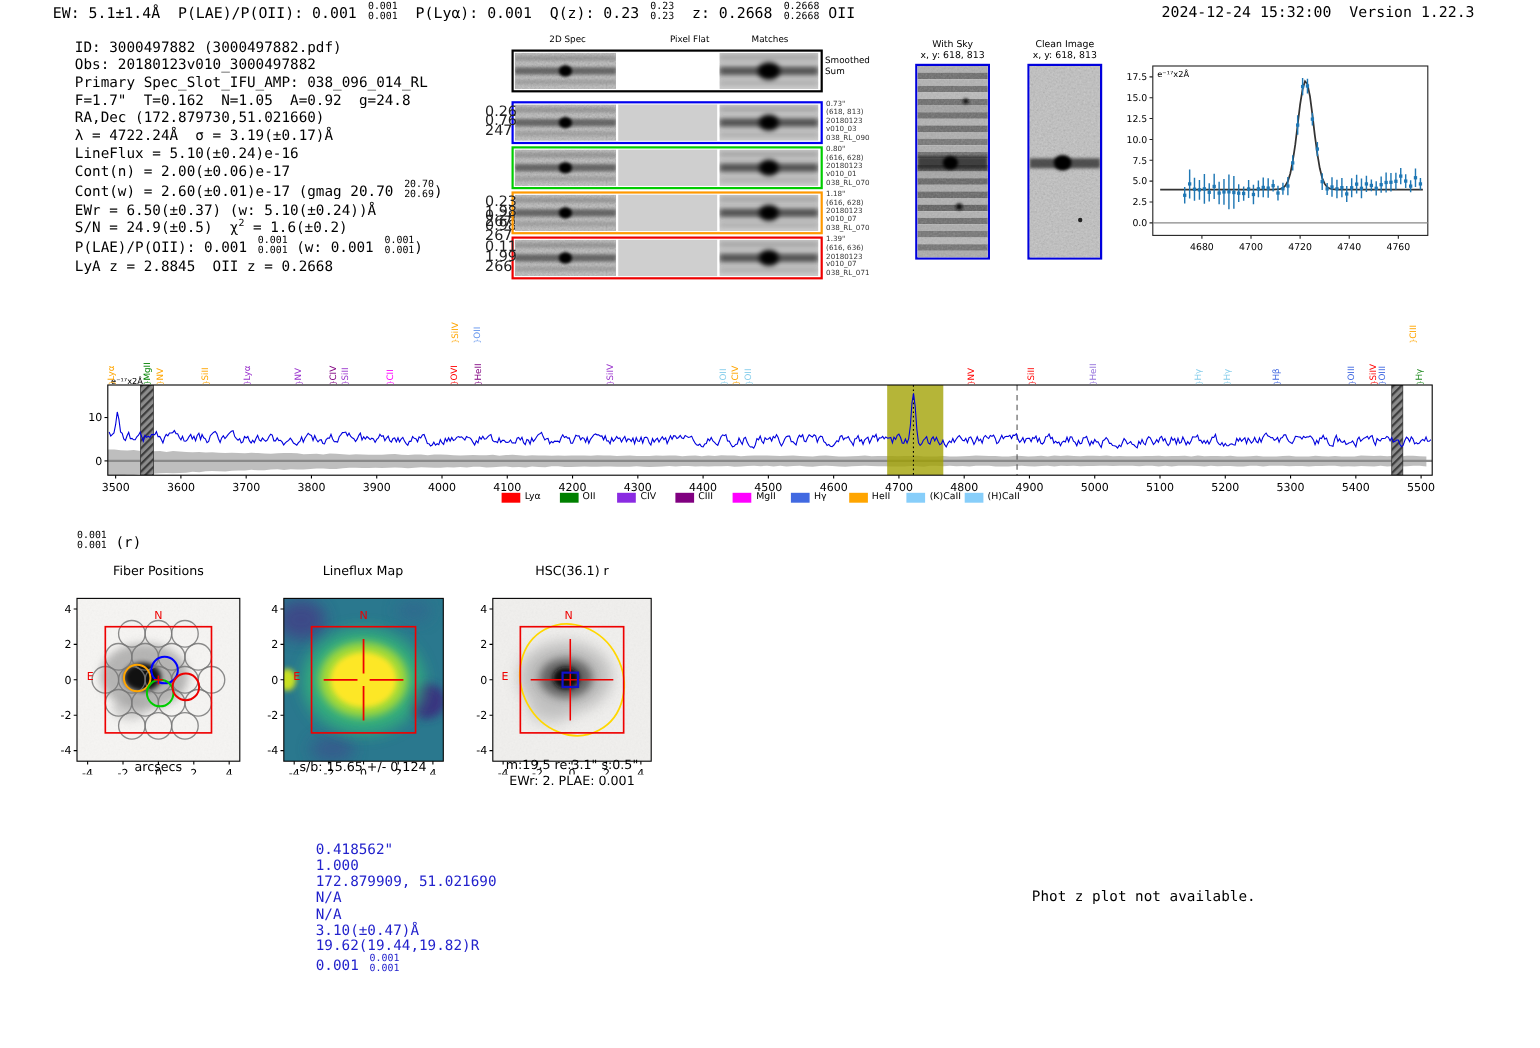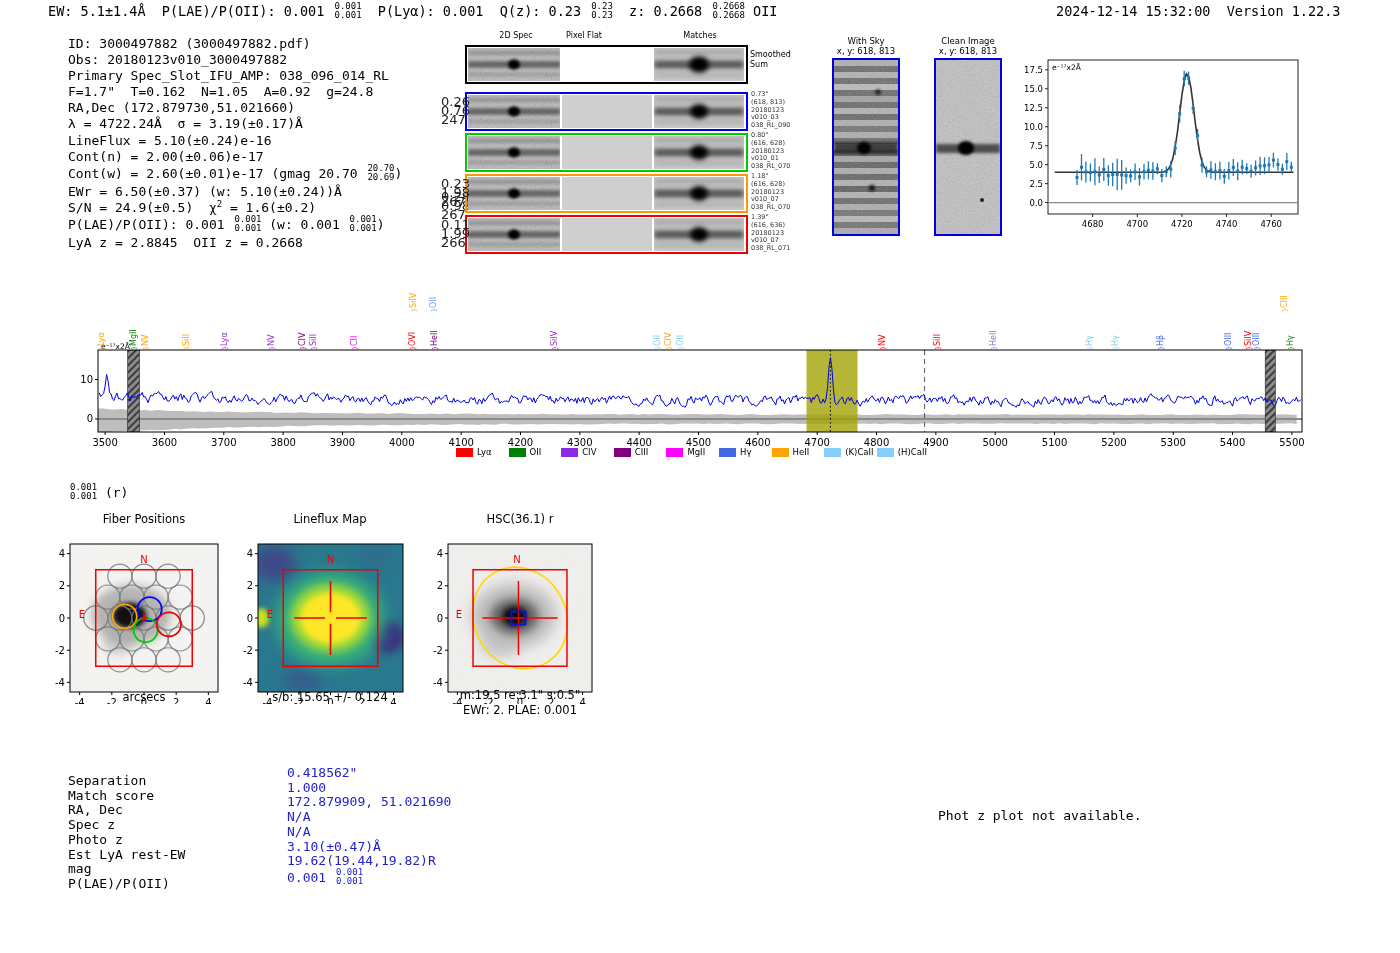--- a/index.html
+++ b/index.html
@@ -48,26 +48,26 @@
       <filter id="b3" x="-60%" y="-60%" width="220%" height="220%">
           <feGaussianBlur stdDeviation="4"></feGaussianBlur>
         </filter>
       <filter id="b4" x="-60%" y="-60%" width="220%" height="220%">
           <feGaussianBlur stdDeviation="7"></feGaussianBlur>
         </filter>
     </defs>
   </svg>
 
   <div class="abs hdr mono" id="hdr-left" style="left:48px;top:3px;"><span>EW: 5.1±1.4Å  P(LAE)/P(OII): 0.001 </span><span class="frac"><span>0.001</span><span>0.001</span></span><span>  P(Lyα): 0.001  Q(z): 0.23 </span><span class="frac"><span>0.23</span><span>0.23</span></span><span>  z: 0.2668 </span><span class="frac"><span>0.2668</span><span>0.2668</span></span><span> OII</span></div>
-  <div class="abs hdr mono" style="left:1056px;top:3px;"><span>2024-12-14 15:32:00</span><span>  </span><span>Version 1.22.3</span></div>
+  <div class="abs hdr mono" style="left:1056px;top:3px;"><span>2024-12-24 15:32:00</span><span>  </span><span>Version 1.22.3</span></div>
 
   <div class="abs mono" id="info-block" style="left:68px;top:36px;"><div><span>ID: 3000497882 (3000497882.pdf)</span></div><div><span>Obs: 20180123v010_3000497882</span></div><div><span>Primary Spec_Slot_IFU_AMP: 038_096_014_RL</span></div><div><span>F=1.7"  T=0.162  N=1.05  A=0.92  g=24.8</span></div><div><span>RA,Dec (172.879730,51.021660)</span></div><div><span>λ = 4722.24Å  σ = 3.19(±0.17)Å</span></div><div><span>LineFlux = 5.10(±0.24)e-16</span></div><div><span>Cont(n) = 2.00(±0.06)e-17</span></div><div><span>Cont(w) = 2.60(±0.01)e-17 (gmag 20.70 </span><span class="frac"><span>20.70</span><span>20.69</span></span><span>)</span></div><div><span>EWr = 6.50(±0.37) (w: 5.10(±0.24))Å</span></div><div><span>S/N = 24.9(±0.5)  χ</span><span class="supsc">2</span><span> = 1.6(±0.2)</span></div><div><span>P(LAE)/P(OII): 0.001 </span><span class="frac"><span>0.001</span><span>0.001</span></span><span> (w: 0.001 </span><span class="frac"><span>0.001</span><span>0.001</span></span><span>)</span></div><div><span>LyA z = 2.8845  OII z = 0.2668</span></div></div>
 
   <div class="abs cut-hdr" style="left:481px;top:31px;">2D Spec</div>
-  <div class="abs cut-hdr" style="left:549px;top:31px;">Pixel Flat</div>
+  <div class="abs cut-hdr" style="left:592px;top:31px;">Pixel Flat</div>
   <div class="abs cut-hdr" style="left:665px;top:31px;">Matches</div>
   <div id="cutout-rows">
       <div class="cutrow" style="top: 45px; border: 2.5px solid rgb(0, 0, 0);">
         <svg class="abs" style="left:1px;top:1px" width="92" height="33">
           <rect width="92" height="33" fill="#b9b9b9"></rect>
           <rect width="92" height="33" filter="url(#noiseF)" opacity="0.5"></rect>
           <rect y="2.64" width="92" height="4.62" fill="#6a6a6a" opacity="0.45" filter="url(#b1)"></rect>
           <rect y="13.200000000000001" width="92" height="6.6000000000000005" fill="#3a3a3a" opacity="0.65" filter="url(#b1)"></rect>
           <rect y="24.419999999999998" width="92" height="4.29" fill="#777" opacity="0.4" filter="url(#b1)"></rect>
           <ellipse cx="46" cy="16.5" rx="6" ry="5.1" fill="#000" filter="url(#b1)"></ellipse>
@@ -681,18 +681,17 @@
       <line x1="25" y1="61.826086956521735" x2="28" y2="61.826086956521735" stroke="#000"></line>
       <text x="23" y="65.32608695652173" font-size="10" text-anchor="end" font-family="DejaVu Sans,sans-serif">2</text>
       <line x1="162.6086956521739" y1="168" x2="162.6086956521739" y2="171" stroke="#000"></line>
       <text x="162.6086956521739" y="182" font-size="10" text-anchor="middle" font-family="DejaVu Sans,sans-serif">4</text>
       <line x1="25" y1="29.652173913043477" x2="28" y2="29.652173913043477" stroke="#000"></line>
       <text x="23" y="33.15217391304348" font-size="10" text-anchor="end" font-family="DejaVu Sans,sans-serif">4</text>
     </svg>
   <div class="abs plot-cap" style="left:430px;top:688px;width:180px;">m:19.5 re:3.1" s:0.5"</div>
   <div class="abs plot-cap" style="left:430px;top:703px;width:180px;">EWr: 2. PLAE: 0.001</div>
 
-  <div class="abs mono" id="mt-labels" style="left:68px;top:774px;"><div>Separation</div><div>Match score</div><div>RA, Dec</div><div>Spec z</div><div>Photo z</div><div>Est LyA rest-EW</div><div>mag</div><div>P(LAE)/P(OII)</div></div>
   <div class="abs mono" id="mt-values" style="left:287px;top:766px;"><div><span>0.418562"</span></div><div><span>1.000</span></div><div><span>172.879909, 51.021690</span></div><div><span>N/A</span></div><div><span>N/A</span></div><div><span>3.10(±0.47)Å</span></div><div><span>19.62(19.44,19.82)R</span></div><div><span>0.001 </span><span class="frac"><span>0.001</span><span>0.001</span></span></div></div>
 
   <div class="abs mono" style="left:938px;top:808px;font-size:13px;">Phot z plot not available.</div>
 
 </div>
 
 </body></html>

